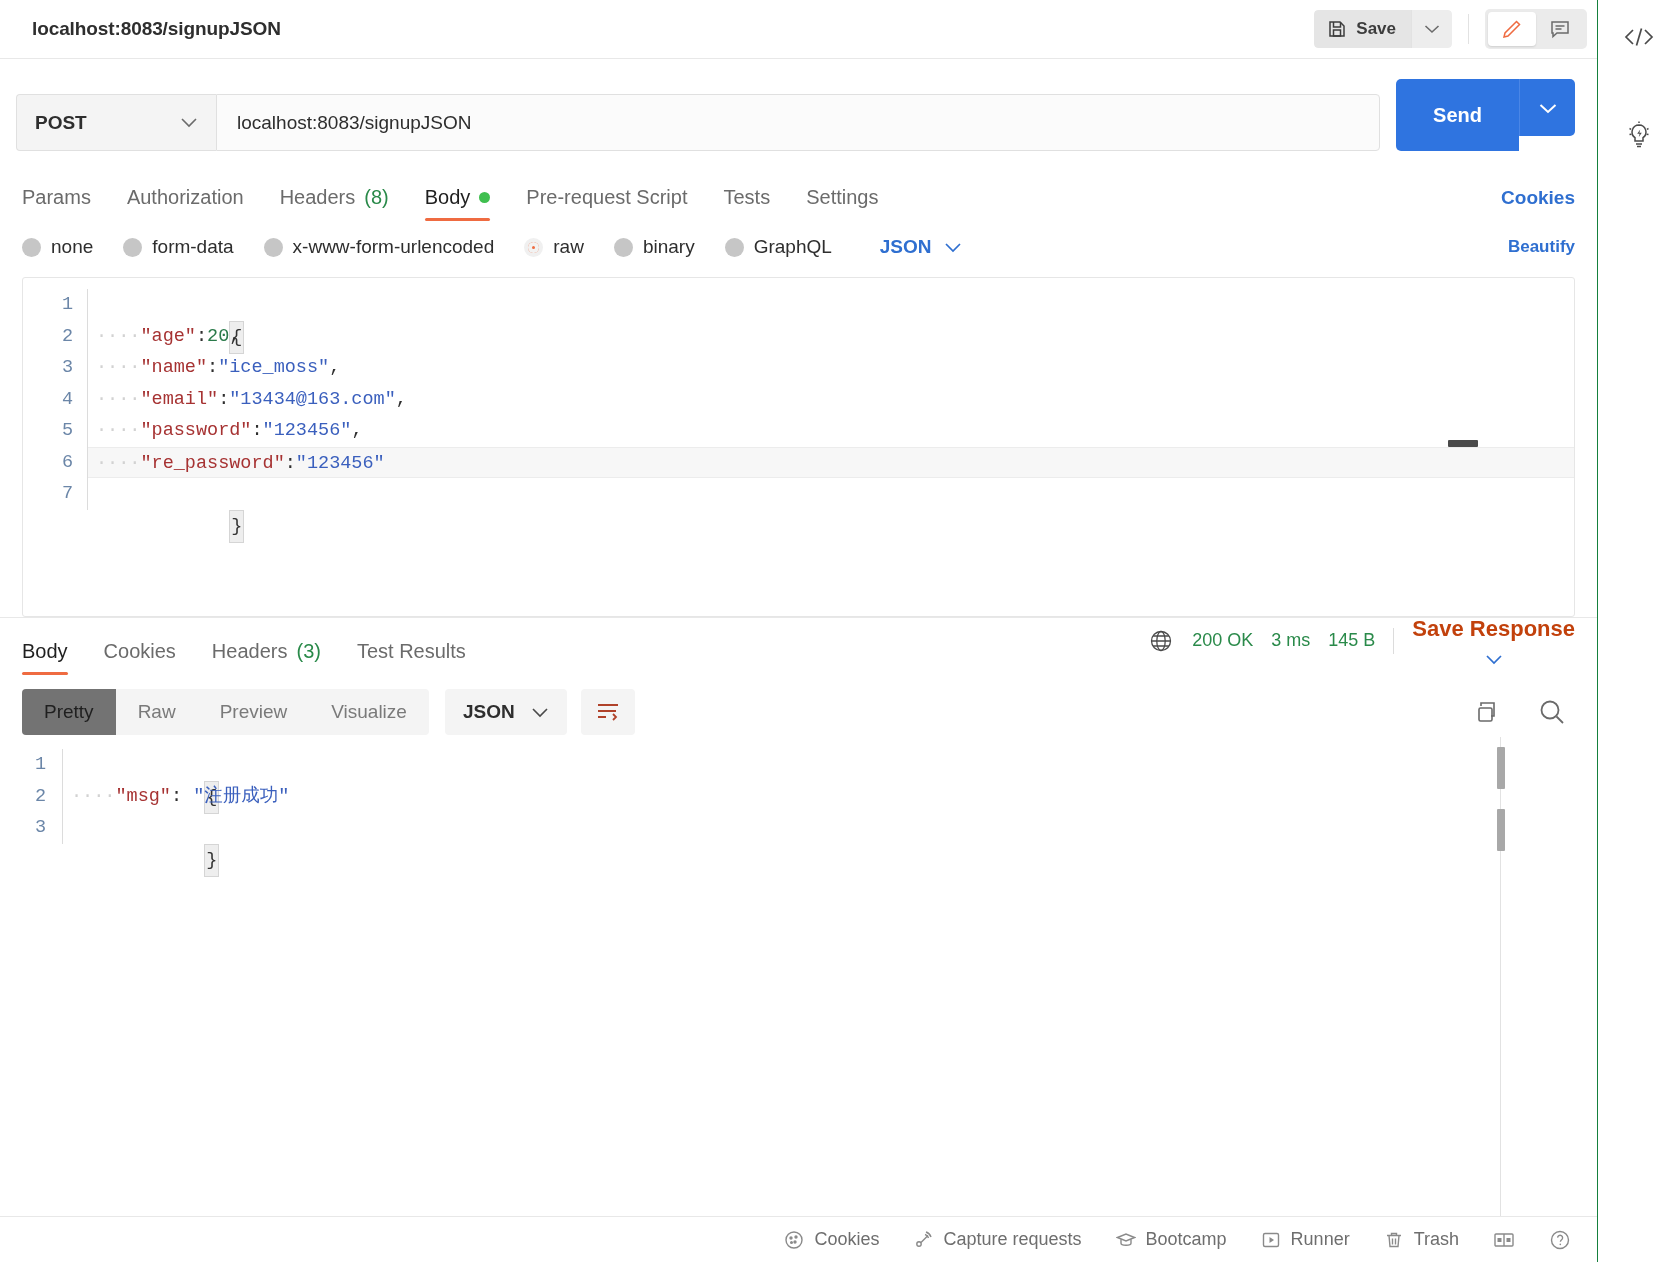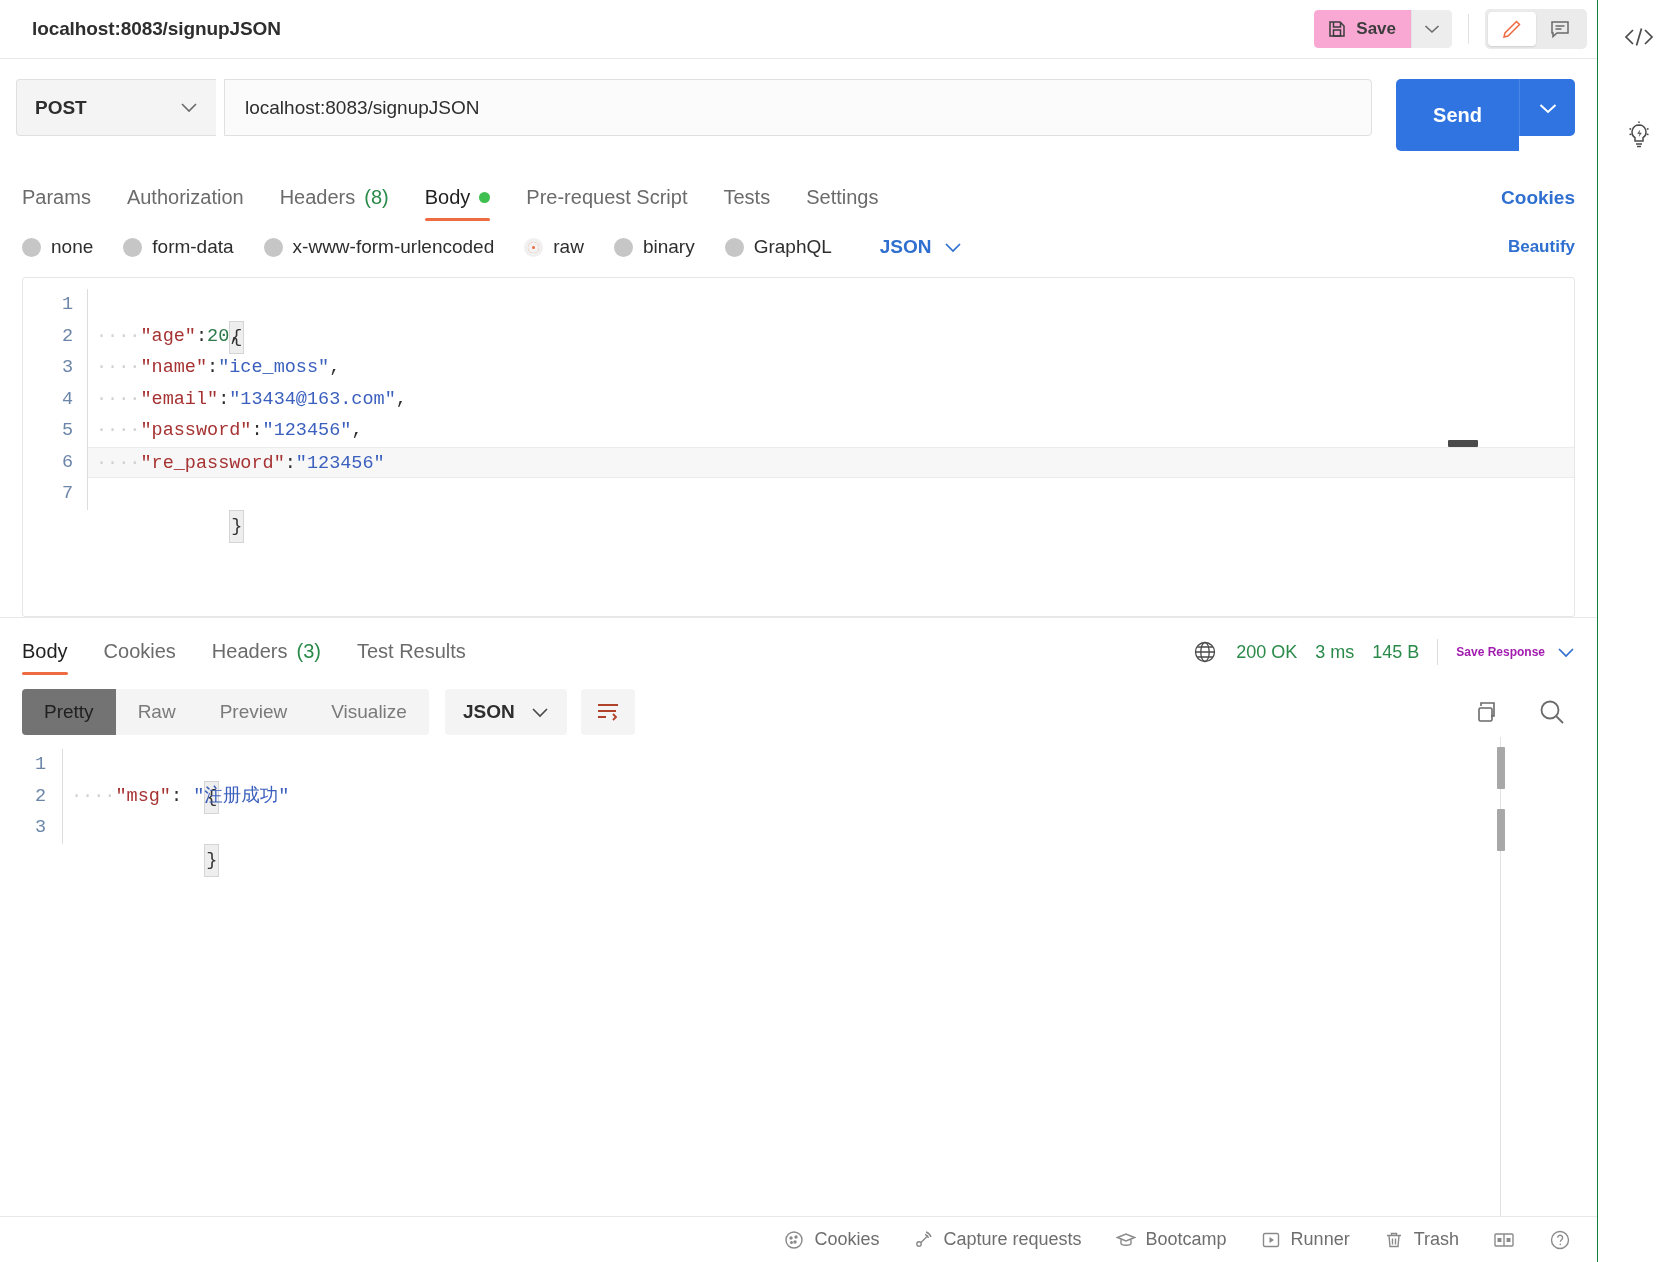--- a/index.html
+++ b/index.html
@@ -17,33 +17,33 @@
   .topbar {
     height: 59px; display: flex; align-items: center;
     border-bottom: 1px solid #e8e8e8; padding-left: 32px; padding-right: 10px;
     flex: none;
   }
   .req-title { font-size: 19px; font-weight: bold; color: #2e2e2e; letter-spacing: -0.1px; }
   .top-right { margin-left: auto; display: flex; align-items: center; gap: 0; }
   .save-group { display: flex; align-items: center; height: 38px; border-radius: 4px; overflow: hidden; }
   .save-btn {
     display: flex; align-items: center; gap: 9px; height: 38px; padding: 0 15px 0 13px;
-    background: #f9a8d4; border-radius: 4px 0 0 4px; font-size: 17px; font-weight: bold; color: #3c3c3c;
+    background: #e5e5e5; border-radius: 4px 0 0 4px; font-size: 17px; font-weight: bold; color: #3c3c3c;
   }
   .save-caret {
     width: 41px; height: 38px; background: #ededed; border-radius: 0 4px 4px 0;
     display: flex; align-items: center; justify-content: center; border-left: 1px solid #e2e2e2;
   }
   .divider-v { width: 1px; height: 30px; background: #e2e2e2; margin: 0 16px; }
   .toggle-group { display: flex; align-items: center; background: #ebebeb; border-radius: 5px; padding: 3px; }
   .toggle-btn { width: 48px; height: 34px; display: flex; align-items: center; justify-content: center; border-radius: 4px; }
   .toggle-btn.active { background: #ffffff; box-shadow: 0 1px 2px rgba(0,0,0,.12); }
 
   
-  .urlrow { display: flex; align-items: flex-start; padding: 20px 22px 18px 16px; flex: none; gap: 8px; }
+  .urlrow { display: flex; align-items: flex-end; padding: 20px 22px 18px 16px; flex: none; }
   .method-box {
     width: 200px; height: 57px; background: #f4f4f4; border: 1px solid #e0e0e0;
     border-right: none; border-radius: 4px 0 0 4px;
     display: flex; align-items: center; padding: 0 18px; font-size: 19px; font-weight: bold; color: #2e2e2e;
   }
   .method-caret { margin-left: auto; }
   .url-box {
     flex: 1; height: 57px; background: #fbfbfb; border: 1px solid #e0e0e0; border-radius: 0 4px 4px 0;
     display: flex; align-items: center; padding: 0 20px; font-size: 19px; color: #2e2e2e;
   }
@@ -96,21 +96,21 @@
   .tk-p { color: #2e2e2e; }
   .tk-ind { color: #d2d2d2; }
   .brace-box { display: inline-block; background: #eeeeee; border: 1px solid #d5d5d5; color: #333; padding: 0 1px; }
   .hscroll-thumb { position: absolute; width: 30px; height: 7px; background: #4a4a4a; border-radius: 1px; right: 96px; top: 162px; }
 
   
   .resptabs { display: flex; align-items: flex-end; padding: 16px 22px 0 22px; height: 58px; flex: none; border-top: 1px solid #e8e8e8; }
   .meta { margin-left: auto; display: flex; align-items: center; gap: 18px; padding-bottom: 10px; }
   .meta-green { color: #2a8a4a; font-size: 18px; }
   .meta-sep { width: 1px; height: 26px; background: #dcdcdc; }
-  .save-resp { color: #a21caf; font-size: 12px; font-weight: bold; display: flex; align-items: center; gap: 12px; }
+  .save-resp { color: #c2410c; font-size: 22px; font-weight: bold; display: flex; align-items: center; gap: 12px; flex-direction: column; }
 
   
   .resp-toolbar { display: flex; align-items: center; padding: 12px 22px 0 22px; height: 62px; flex: none; }
   .seg { display: flex; background: #f4f4f4; border-radius: 4px; height: 46px; overflow: hidden; }
   .seg-btn { padding: 0 22px; display: flex; align-items: center; font-size: 19px; color: #7a7a7a; }
   .seg-btn.active { background: #737373; color: #1f1f1f; }
   .fmt-sel {
     margin-left: 16px; height: 46px; background: #f4f4f4; border-radius: 4px;
     display: flex; align-items: center; gap: 16px; padding: 0 18px; font-size: 19px; font-weight: bold; color: #2e2e2e;
   }

